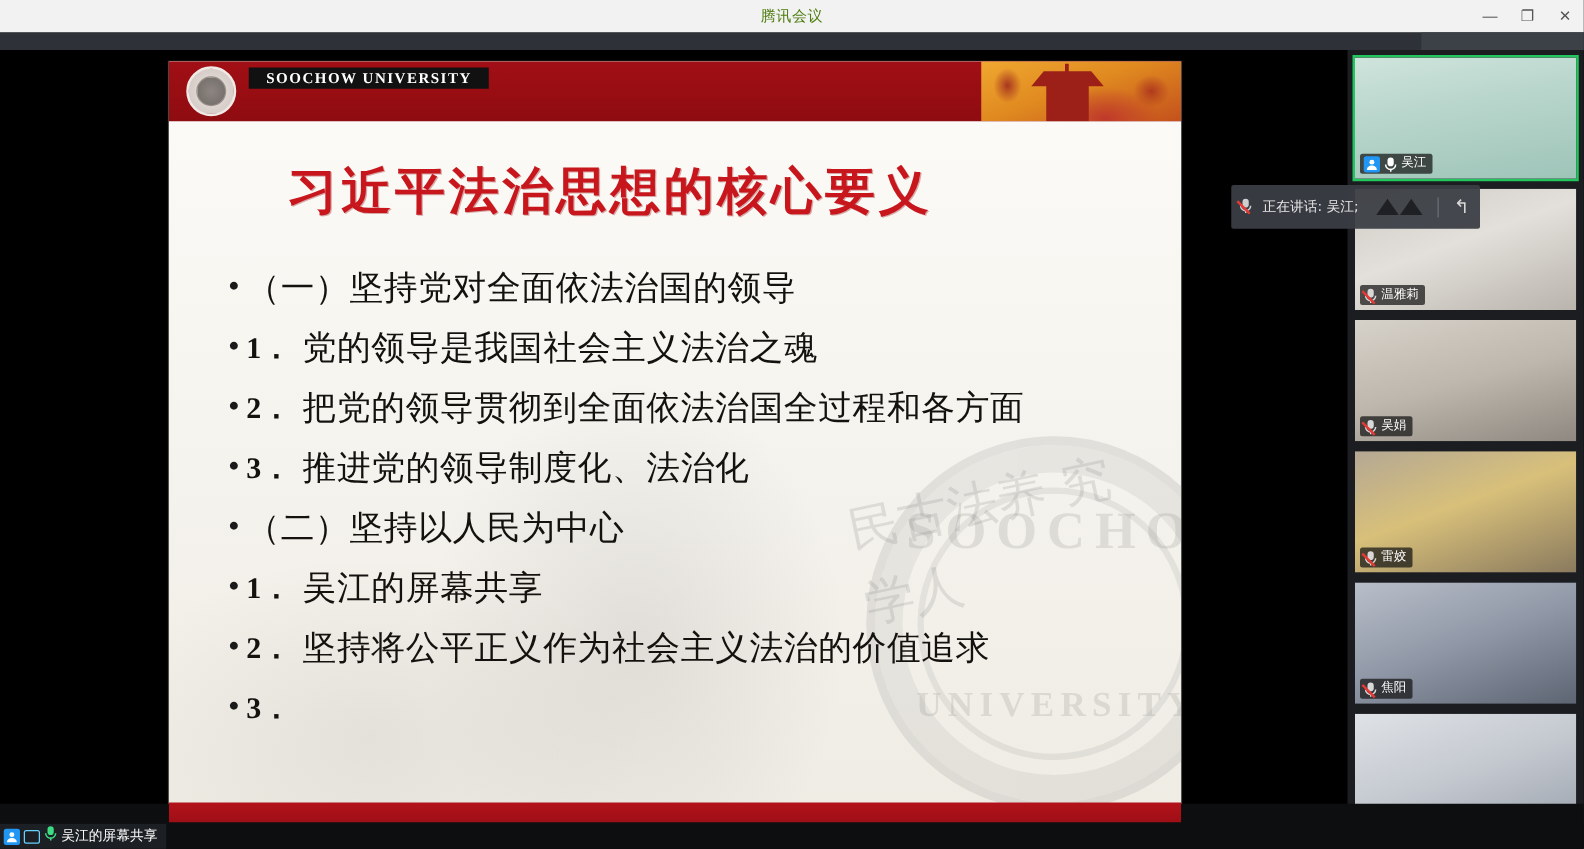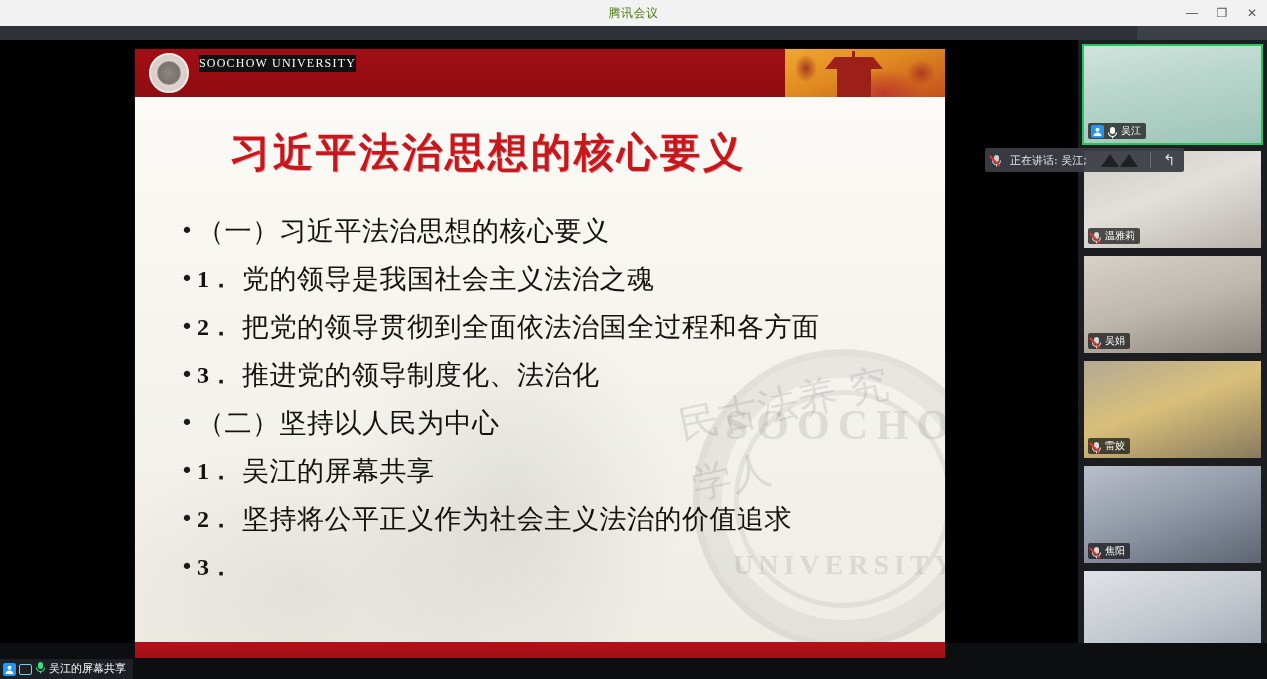--- a/index.html
+++ b/index.html
@@ -114,23 +114,23 @@
   }
   #uname{
     position:absolute; left:64px; top:4px; z-index:4;
   }
   #uname .cn{
     font-family:"Liberation Serif",serif; font-size:23px; color:#ffffff;
     font-style:italic; font-weight:bold; letter-spacing:3px; line-height:24px;
     text-shadow:0 1px 1px rgba(0,0,0,.35);
   }
   #uname .en{
-    display:inline-block; margin-top:1px; padding:1px 0;
+    display:inline-block; margin-top:1px; padding:1px 14px;
     background:#111; color:#fff; font-family:"Liberation Serif",serif;
-    font-weight:normal; font-size:12px; letter-spacing:1.2px;
+    font-weight:bold; font-size:12px; letter-spacing:1.2px;
   }
 
   
   #slidetitle{
     position:absolute; left:0; top:76px; width:706px; text-align:center; z-index:3;
     font-family:"DejaVu Sans","Liberation Sans",sans-serif;
     font-size:40px; font-weight:bold; letter-spacing:3px;
     color:#c8161d;
     text-shadow:1px 1px 0 rgba(150,20,25,.35);
   }
@@ -188,21 +188,21 @@
   .badge-host svg{ width:9px; height:9px; fill:#fff; }
   .mic{ width:11px; height:13px; flex:0 0 11px; position:relative; }
   .mic svg{ width:11px; height:13px; }
   .mic.muted .slash{
     position:absolute; left:-1px; top:0px; width:14px; height:1.6px; background:#e53935;
     transform:rotate(45deg); transform-origin:left center; top:2px;
   }
 
   
   #speakbar{
-    position:absolute; left:985px; top:148px; height:24px; z-index:30;
+    position:absolute; left:985px; top:148px; height:35px; z-index:30;
     display:flex; align-items:center; gap:8px; padding:0 8px 0 6px;
     background:rgba(58,62,68,.94); border-radius:2px;
   }
   #speakbar .mic{ width:13px; height:15px; }
   #speakbar .lbl{
     font-size:11px; color:#e8e8e8; white-space:nowrap; font-family:"DejaVu Sans",sans-serif;
   }
   #speakbar .chevs{ display:flex; gap:1px; margin-left:6px; }
   #speakbar .chev{
     width:0;height:0; border-left:9px solid transparent; border-right:9px solid transparent;
@@ -264,21 +264,21 @@
     <div id="seal"></div>
     <div id="uname">
       <div class="en">SOOCHOW UNIVERSITY</div>
     </div>
 
     <div id="slidetitle">习近平法治思想的核心要义</div>
 
     <div id="bullets">
         <div class="b">
           <span class="dot">•</span>
-          <span class="txt">（一）习近平法治思想的核心要义</span>
+          <span class="txt">（一）坚持党对全面依法治国的领导</span>
         </div>
         <div class="b">
           <span class="dot">•</span>
           <span class="num">1．</span>
           <span class="txt">党的领导是我国社会主义法治之魂</span>
         </div>
         <div class="b wrap">
           <span class="dot">•</span>
           <span class="num">2．</span>
           <span class="txt">把党的领导贯彻到全面依法治国全过程和各方面</span>

